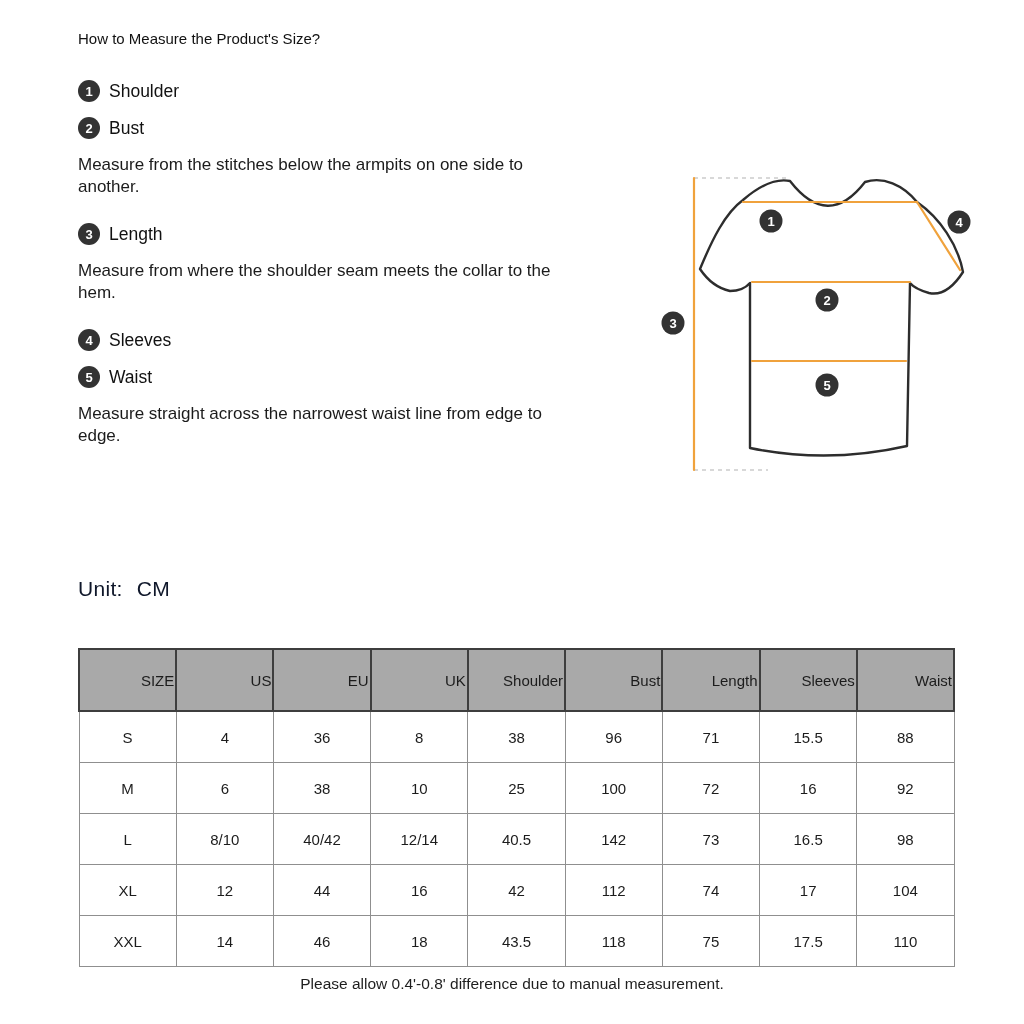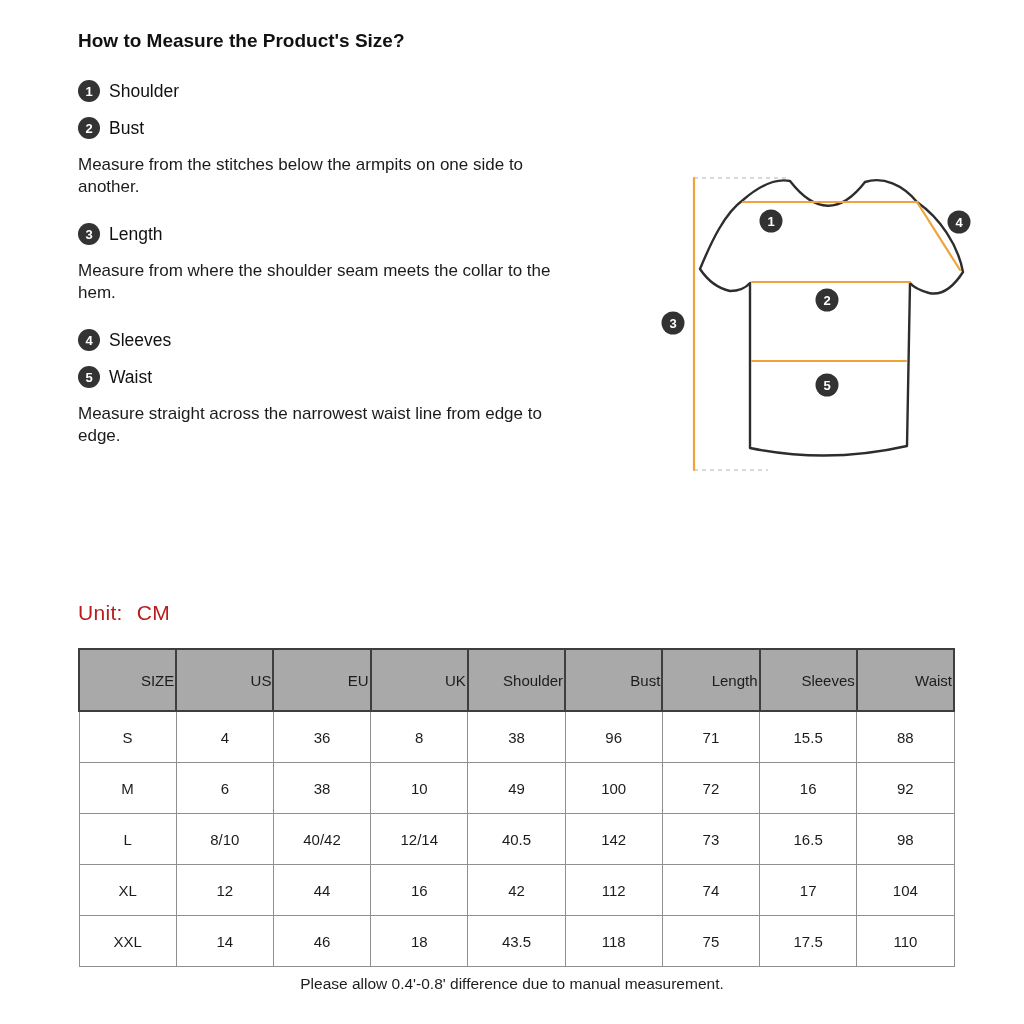--- a/index.html
+++ b/index.html
@@ -1,30 +1,30 @@
 <!DOCTYPE html>
 <html><head>
 <meta charset="utf-8">
 <style>
   html,body{margin:0;padding:0;background:#ffffff;}
   body{font-family:"Liberation Sans",sans-serif;color:#161616;}
   .page{position:relative;width:1024px;height:1024px;background:#ffffff;overflow:hidden;}
 
-  .title{position:absolute;left:78px;top:30px;margin:0;font-size:19px;font-weight:700;color:#111;}
+  .title{position:absolute;left:78px;top:30px;margin:0;font-size:15px;font-weight:400;color:#111;}
 
   .sections{position:absolute;left:78px;top:80px;width:560px;}
   .section-head{display:flex;align-items:center;gap:9px;height:22px;margin-bottom:15px;}
   .badge{width:22px;height:22px;border-radius:50%;background:#333333;color:#ffffff;
          font-size:13px;font-weight:700;display:inline-flex;align-items:center;justify-content:center;flex:0 0 22px;}
   .sec-label{font-size:17.5px;font-weight:500;color:#111;}
   .sec-desc{margin:0 0 25px 0;font-size:17px;line-height:22px;color:#1b1b1b;white-space:pre-line;}
 
   .diagram{position:absolute;left:640px;top:150px;width:360px;height:340px;}
 
-  .unit{position:absolute;left:78px;top:601px;font-size:21px;color:#b91c1c;letter-spacing:.3px;}
+  .unit{position:absolute;left:78px;top:577px;font-size:21px;color:#0f172a;letter-spacing:.3px;}
   .unit .val{margin-left:14px;}
 
   .size-table{position:absolute;left:78px;top:648px;width:877px;border-collapse:collapse;table-layout:fixed;}
   .size-table th{height:58px;background:#a9a9a9;border:2px solid #3e3e3e;
                  font-size:15px;font-weight:500;color:#1c1c1c;text-align:right;}
   .size-table td{height:48px;border:1px solid #8f8f8f;background:#fff;
                  font-size:15px;font-weight:400;color:#1c1c1c;text-align:center;}
 
   .footer{position:absolute;left:0;top:975px;width:1024px;text-align:center;font-size:15.5px;color:#1e1e1e;}
 
@@ -159,21 +159,21 @@
           <td>96</td>
           <td>71</td>
           <td>15.5</td>
           <td>88</td>
         </tr>
         <tr>
           <td>M</td>
           <td>6</td>
           <td>38</td>
           <td>10</td>
-          <td>49</td>
+          <td>25</td>
           <td>100</td>
           <td>72</td>
           <td>16</td>
           <td>92</td>
         </tr>
         <tr>
           <td>L</td>
           <td>8/10</td>
           <td>40/42</td>
           <td>12/14</td>

